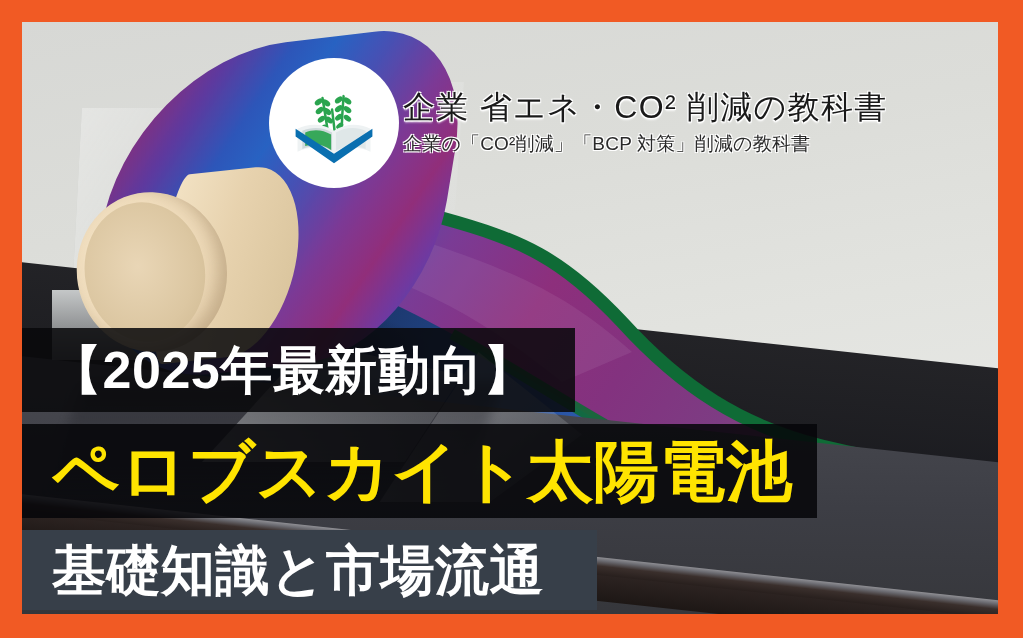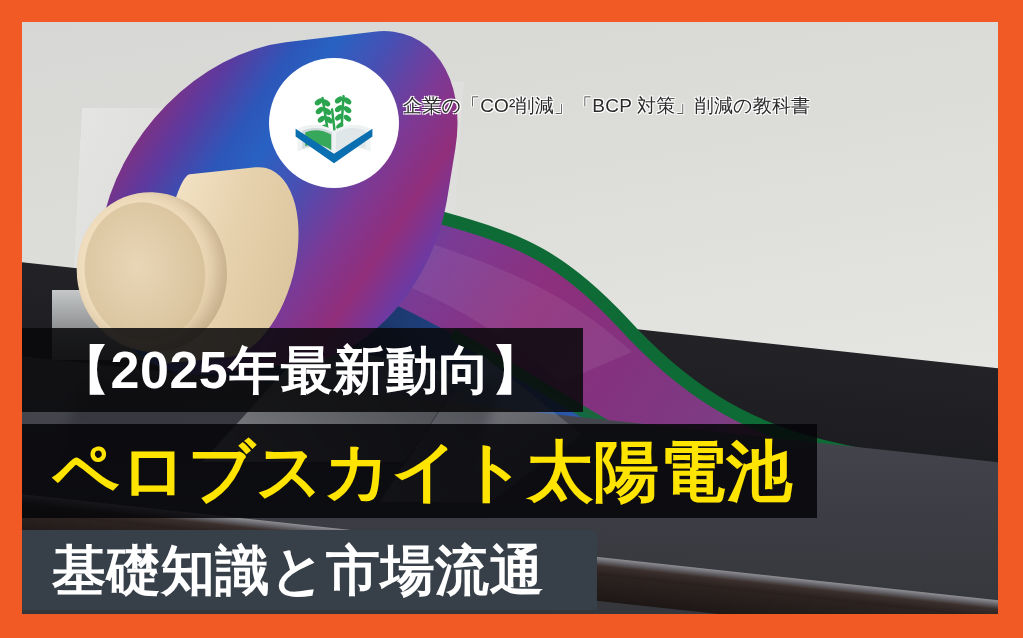--- a/index.html
+++ b/index.html
@@ -152,21 +152,20 @@
     text-shadow:
       1px 1px 0 #fff,-1px 1px 0 #fff,1px -1px 0 #fff,-1px -1px 0 #fff;
   }
 
   
   .band{position:absolute;display:flex;align-items:center;}
 
   .band-kicker{
     left:0;top:306px;width:553px;height:84px;
     background:rgba(8,8,10,.86);
-    padding-left:8px;
   }
   .band-kicker .txt{
     color:#ffffff;font-size:52px;font-weight:700;letter-spacing:.01em;
     padding-left:28px;white-space:nowrap;line-height:1;
   }
 
   .band-main{
     left:0;top:402px;width:795px;height:94px;
     background:rgba(6,6,9,.87);
   }
@@ -296,20 +295,21 @@
         <path d="M17,58 C27,54 38,54 48,60 L48,79 C38,73 27,73 17,77 Z" fill="#cfd9db"></path>
         <path d="M83,58 C73,54 62,54 52,60 L52,79 C62,73 73,73 83,77 Z" fill="#dfe7e8"></path>
 
         <path d="M20,60 C29,56 38,57 47,62 L47,78 C38,72 29,71 20,74 Z" fill="#2aa44f" opacity="0.92"></path>
 
         <path d="M10,56 L50,82 L90,56 L90,64 L50,92 L10,64 Z" fill="#0a6fb0"></path>
       </svg>
     </div>
 
     <div class="header-text">
+      <div class="site-title">企業 省エネ・CO² 削減の教科書</div>
       <div class="site-tagline">企業の「CO²削減」「BCP 対策」削減の教科書</div>
     </div>
 
     <div class="band band-kicker">
       <span class="txt">【2025年最新動向】</span>
     </div>
 
     <div class="band band-main">
       <span class="txt">ペロブスカイト太陽電池</span>
     </div>

